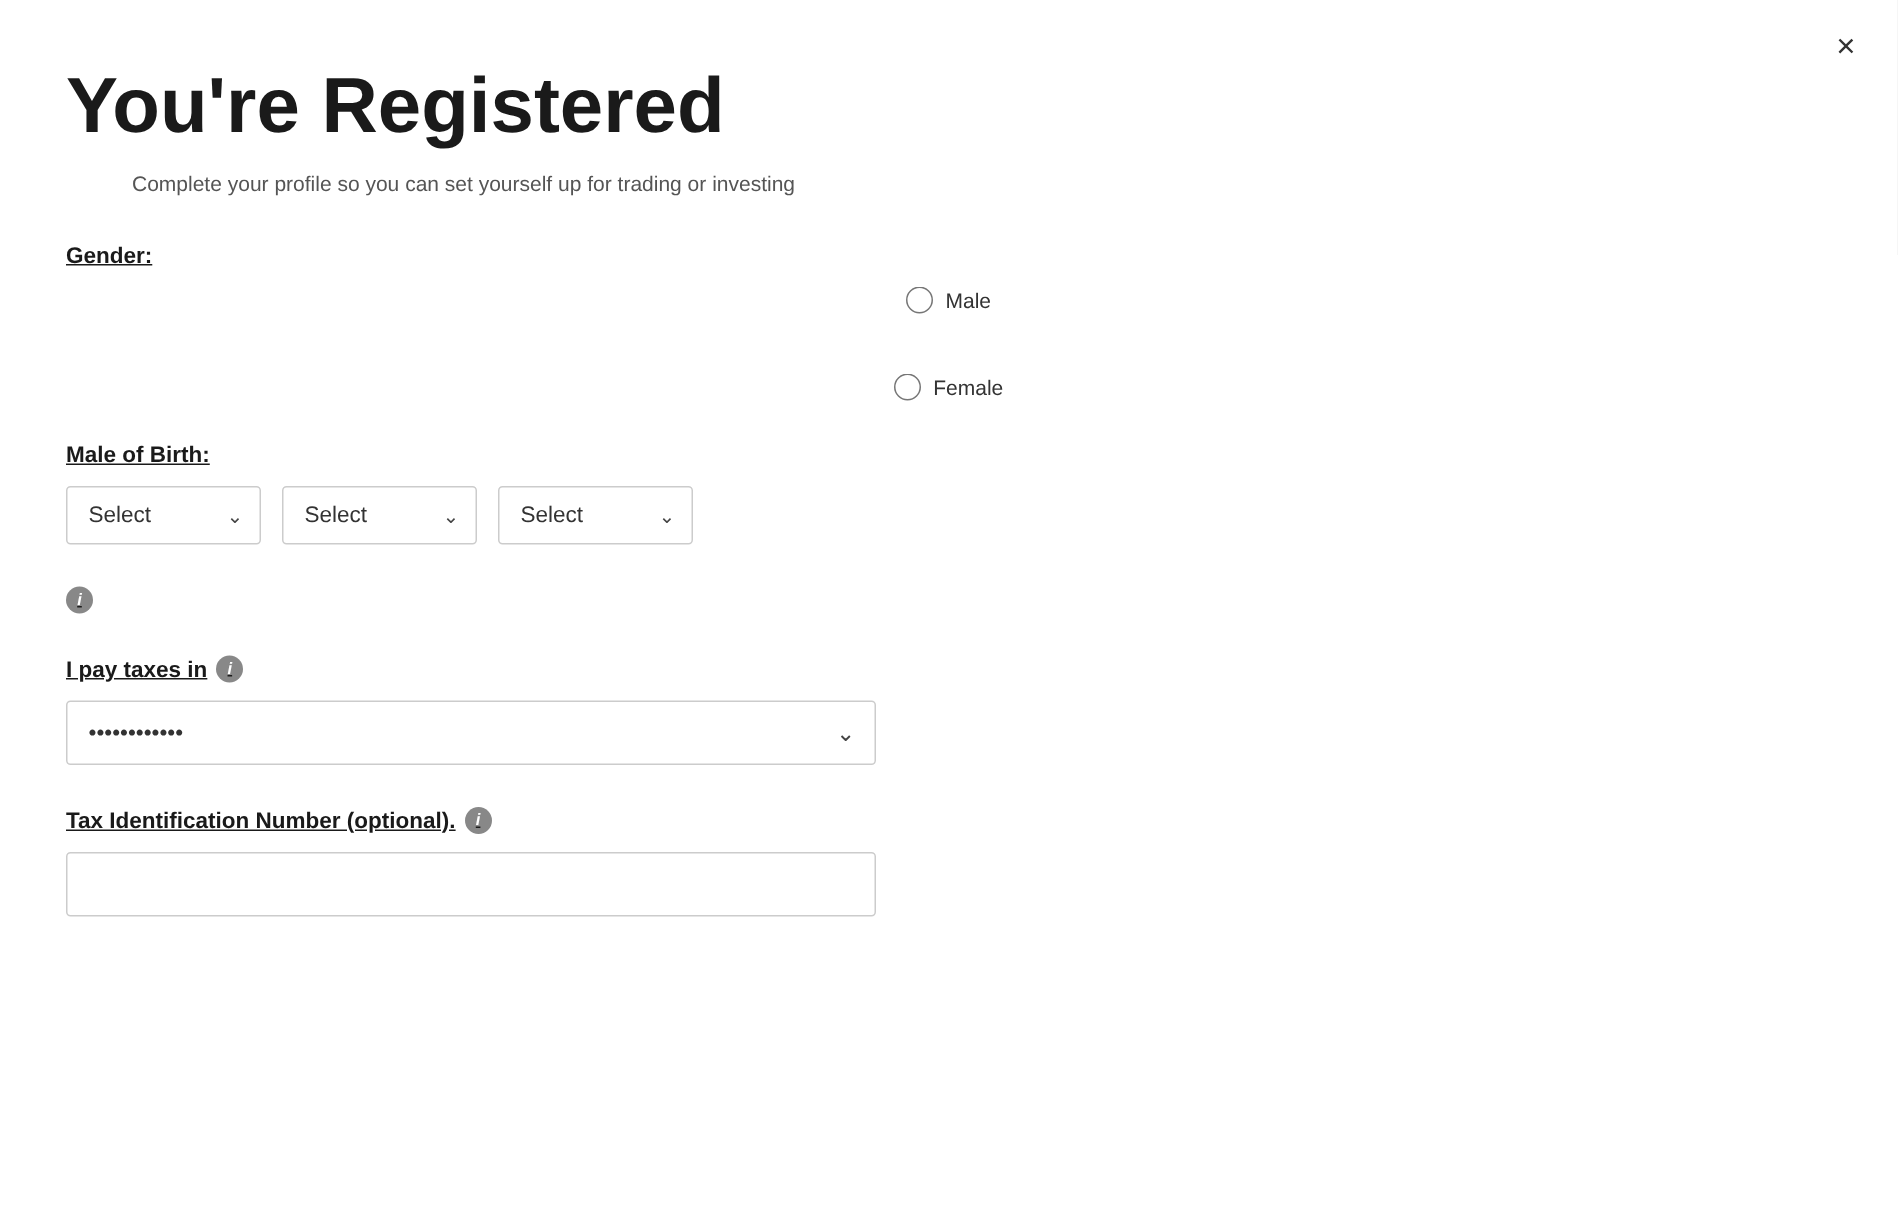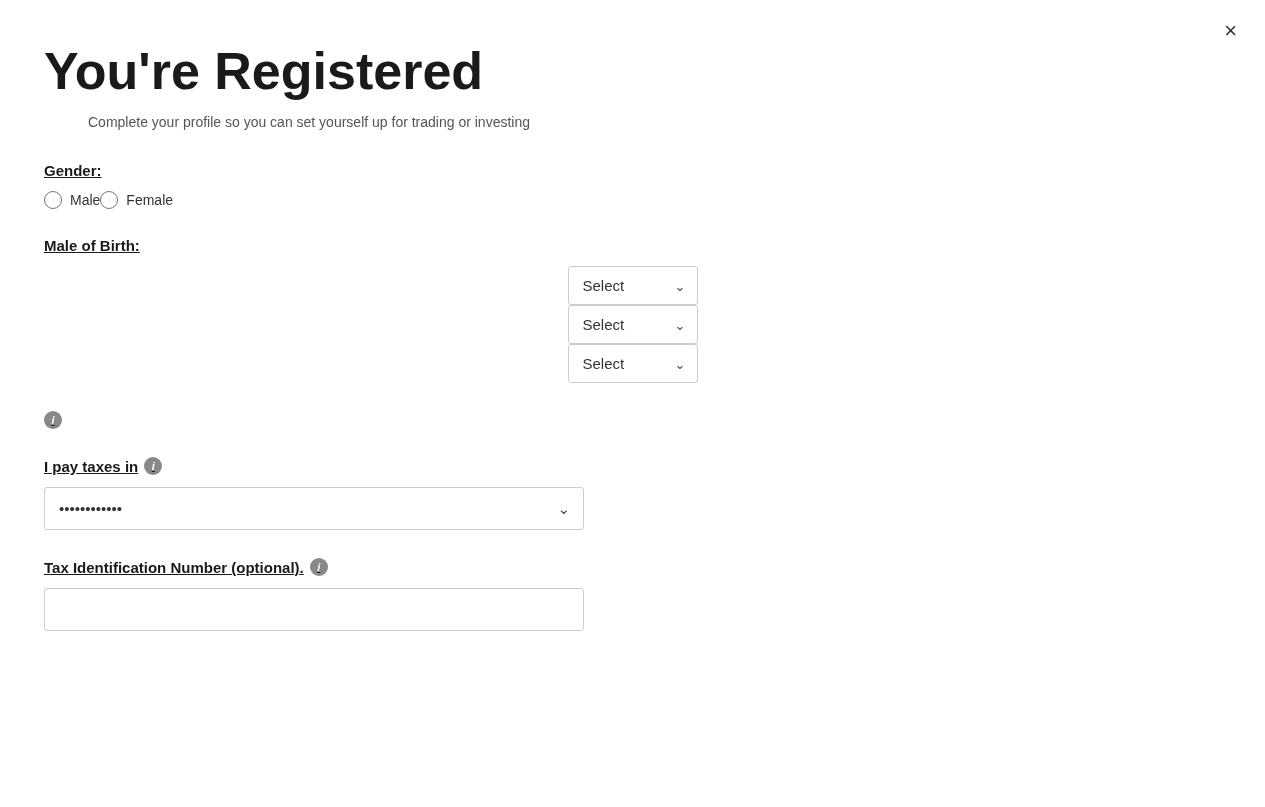--- a/index.html
+++ b/index.html
@@ -93,43 +93,45 @@
       color: #fff;
       font-size: 11px;
       font-style: italic;
       font-weight: 600;
       cursor: pointer;
       flex-shrink: 0;
     }
 
     .radio-group {
       display: flex;
-      align-items: center;
+      gap: 40px;
+      align-items: center;
+      flex-direction: column;
     }
 
     .radio-label {
       display: flex;
       align-items: center;
       gap: 8px;
       font-size: 14px;
       color: #333;
       cursor: pointer;
     }
 
     .radio-input {
       width: 18px;
       height: 18px;
       accent-color: #333;
       cursor: pointer;
     }
 
     .dob-row {
       display: flex;
-      align-items: center;
-      flex-direction: column;
+      gap: 14px;
+      align-items: center;
     }
 
     .select-wrapper {
       position: relative;
       display: inline-block;
     }
 
     .select-wrapper select {
       appearance: none;
       -webkit-appearance: none;

